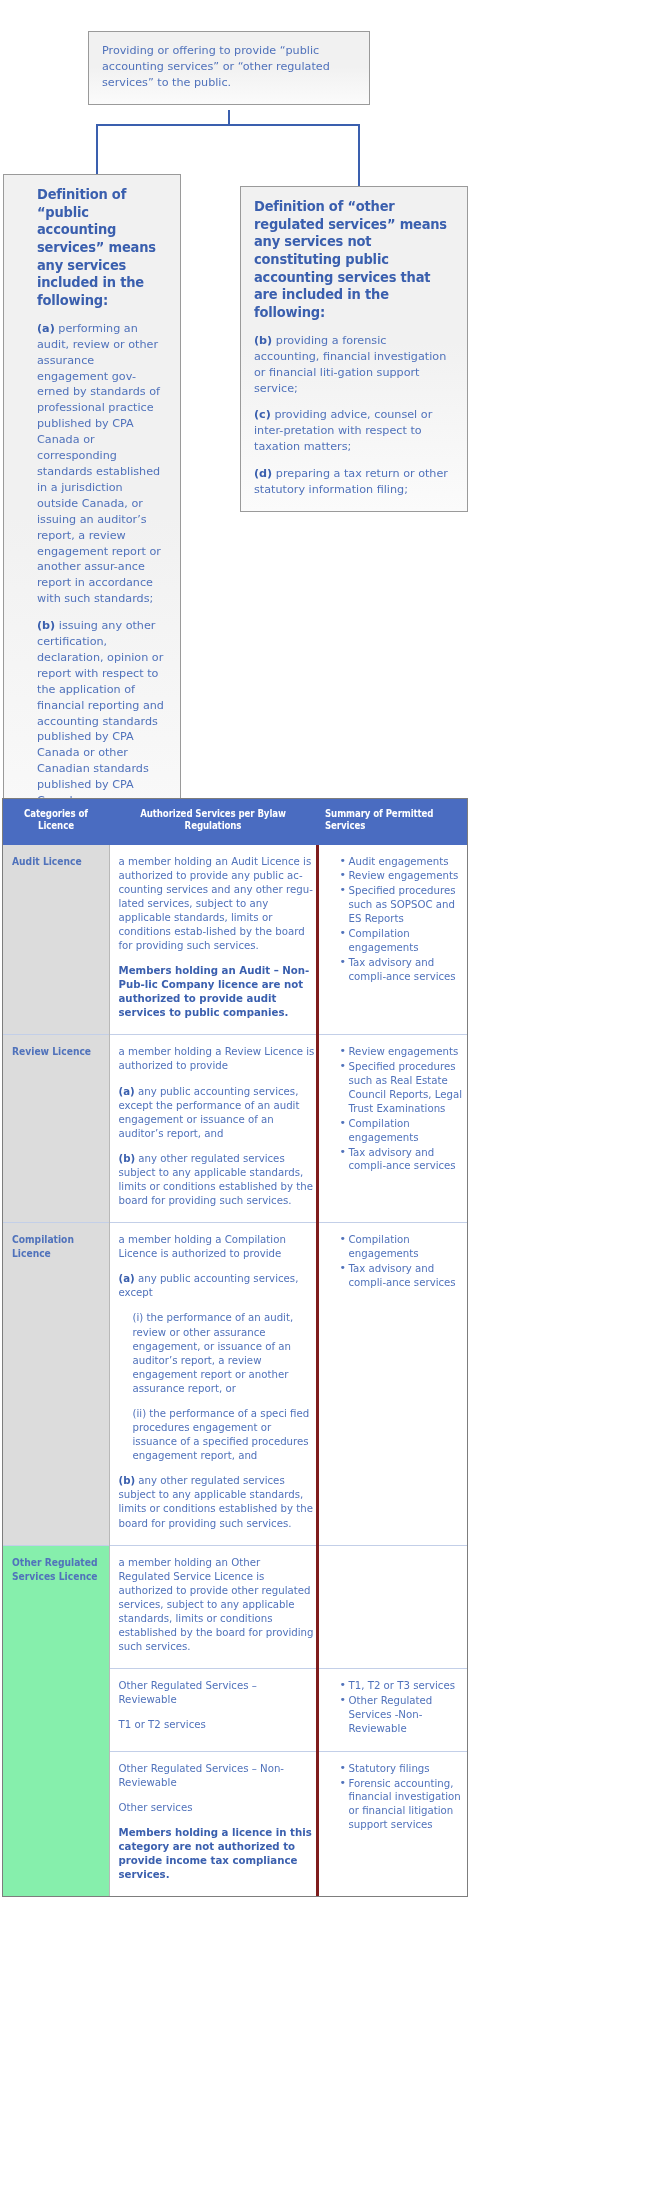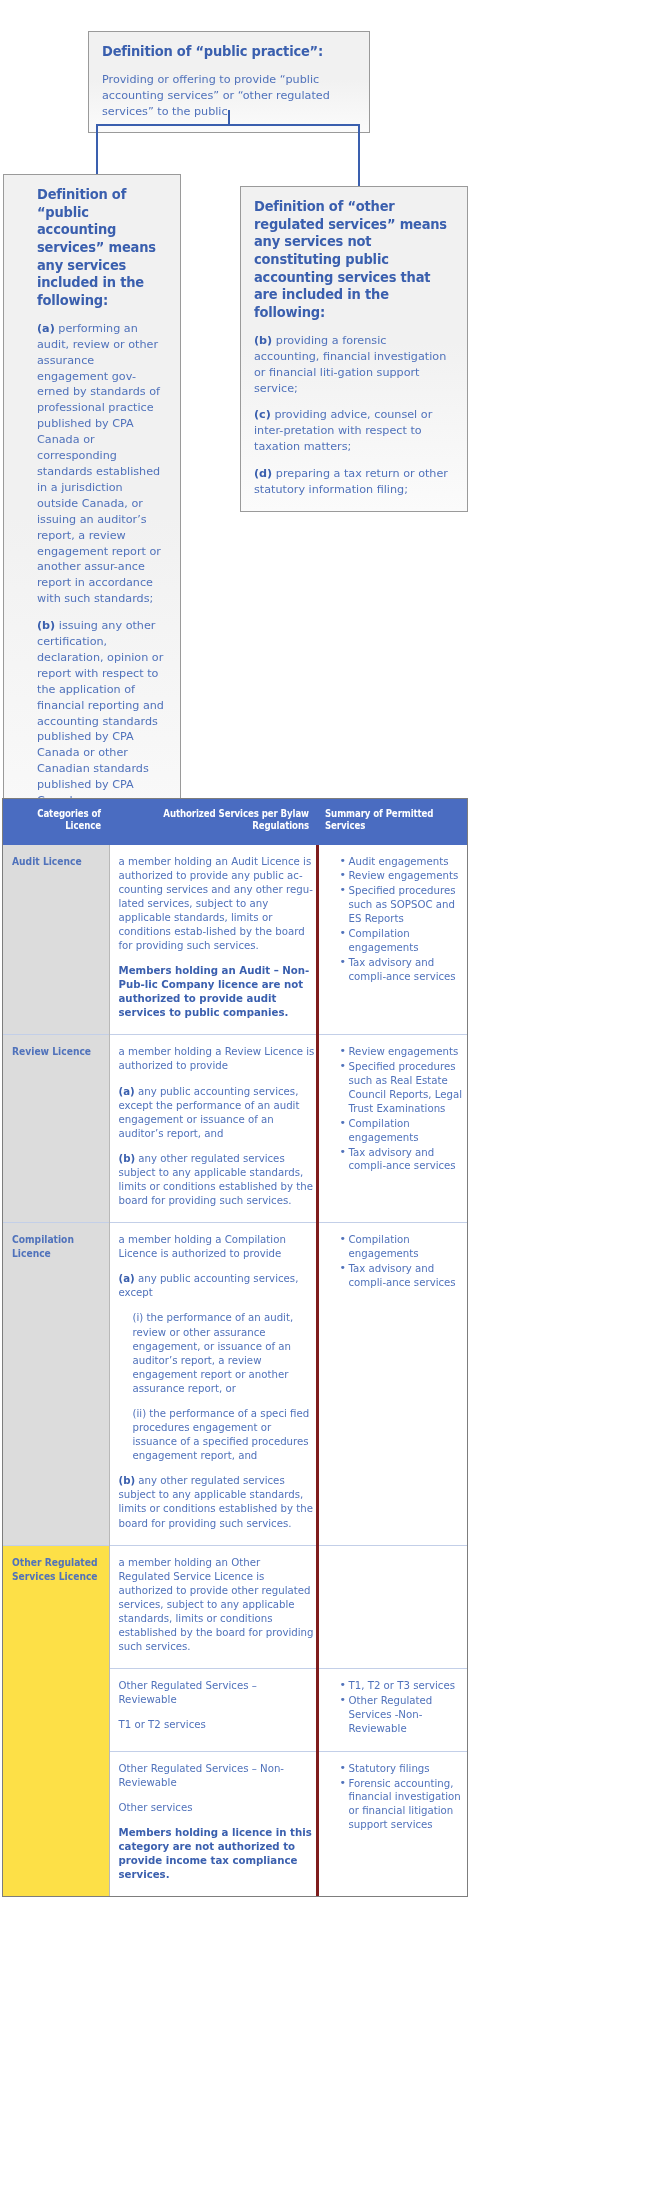--- a/index.html
+++ b/index.html
@@ -95,21 +95,21 @@
   table.lic col.c2 { width: 208px; }
   table.lic col.c3 { width: 150px; }
 
   table.lic thead th {
     background: #4a6cc1;
     color: #ffffff;
     font-family: "DejaVu Sans Condensed", "Liberation Sans Narrow", "Liberation Sans", sans-serif;
     font-weight: bold;
     font-size: 9.6px;
     line-height: 1.28;
-    text-align: right;
+    text-align: center;
     vertical-align: top;
     padding: 9px 8px 12px 8px;
     letter-spacing: -0.1px;
   }
   table.lic thead th.center { text-align: left; }
 
   table.lic td {
     vertical-align: top;
     font-size: 10.2px;
     line-height: 1.38;
@@ -123,21 +123,21 @@
     background: #dcdcdc;
     font-family: "DejaVu Sans Condensed", "Liberation Sans Narrow", "Liberation Sans", sans-serif;
     font-weight: bold;
     color: #3a5fae;
     font-size: 10.2px;
     line-height: 1.3;
     border-right: 1px solid #b9b9b9;
     padding-top: 11px;
   }
   td.cat.plain {
-    background: #fde047;
+    background: #86efac;
   }
   td.svc {
     border-right: 3px solid #7f1d1d;
   }
   td.sum { }
 
   td p { margin: 0 0 11px 0; }
   td p:last-child { margin-bottom: 0; }
   td b, td strong { font-weight: bold; color: #3a5fae; }
 
@@ -163,21 +163,20 @@
     font-size: 11px;
   }
 </style>
 </head>
 <body>
 
 <div class="page">
 
   <div class="top-box-wrap">
     <div class="defbox">
-      <div class="hdr">Definition of “public practice”:</div>
       <div class="body">
         <p>Providing or offering to provide “public accounting services” or “other regulated services” to the public.</p>
       </div>
     </div>
   </div>
 
   <div class="conn" style="left:228px; top:110px; width:2px; height:16px;"></div>
   <div class="conn" style="left:96px; top:124px; width:264px; height:2px;"></div>
   <div class="conn" style="left:96px; top:124px; width:2px; height:62px;"></div>
   <div class="conn" style="left:358px; top:124px; width:2px; height:62px;"></div>

